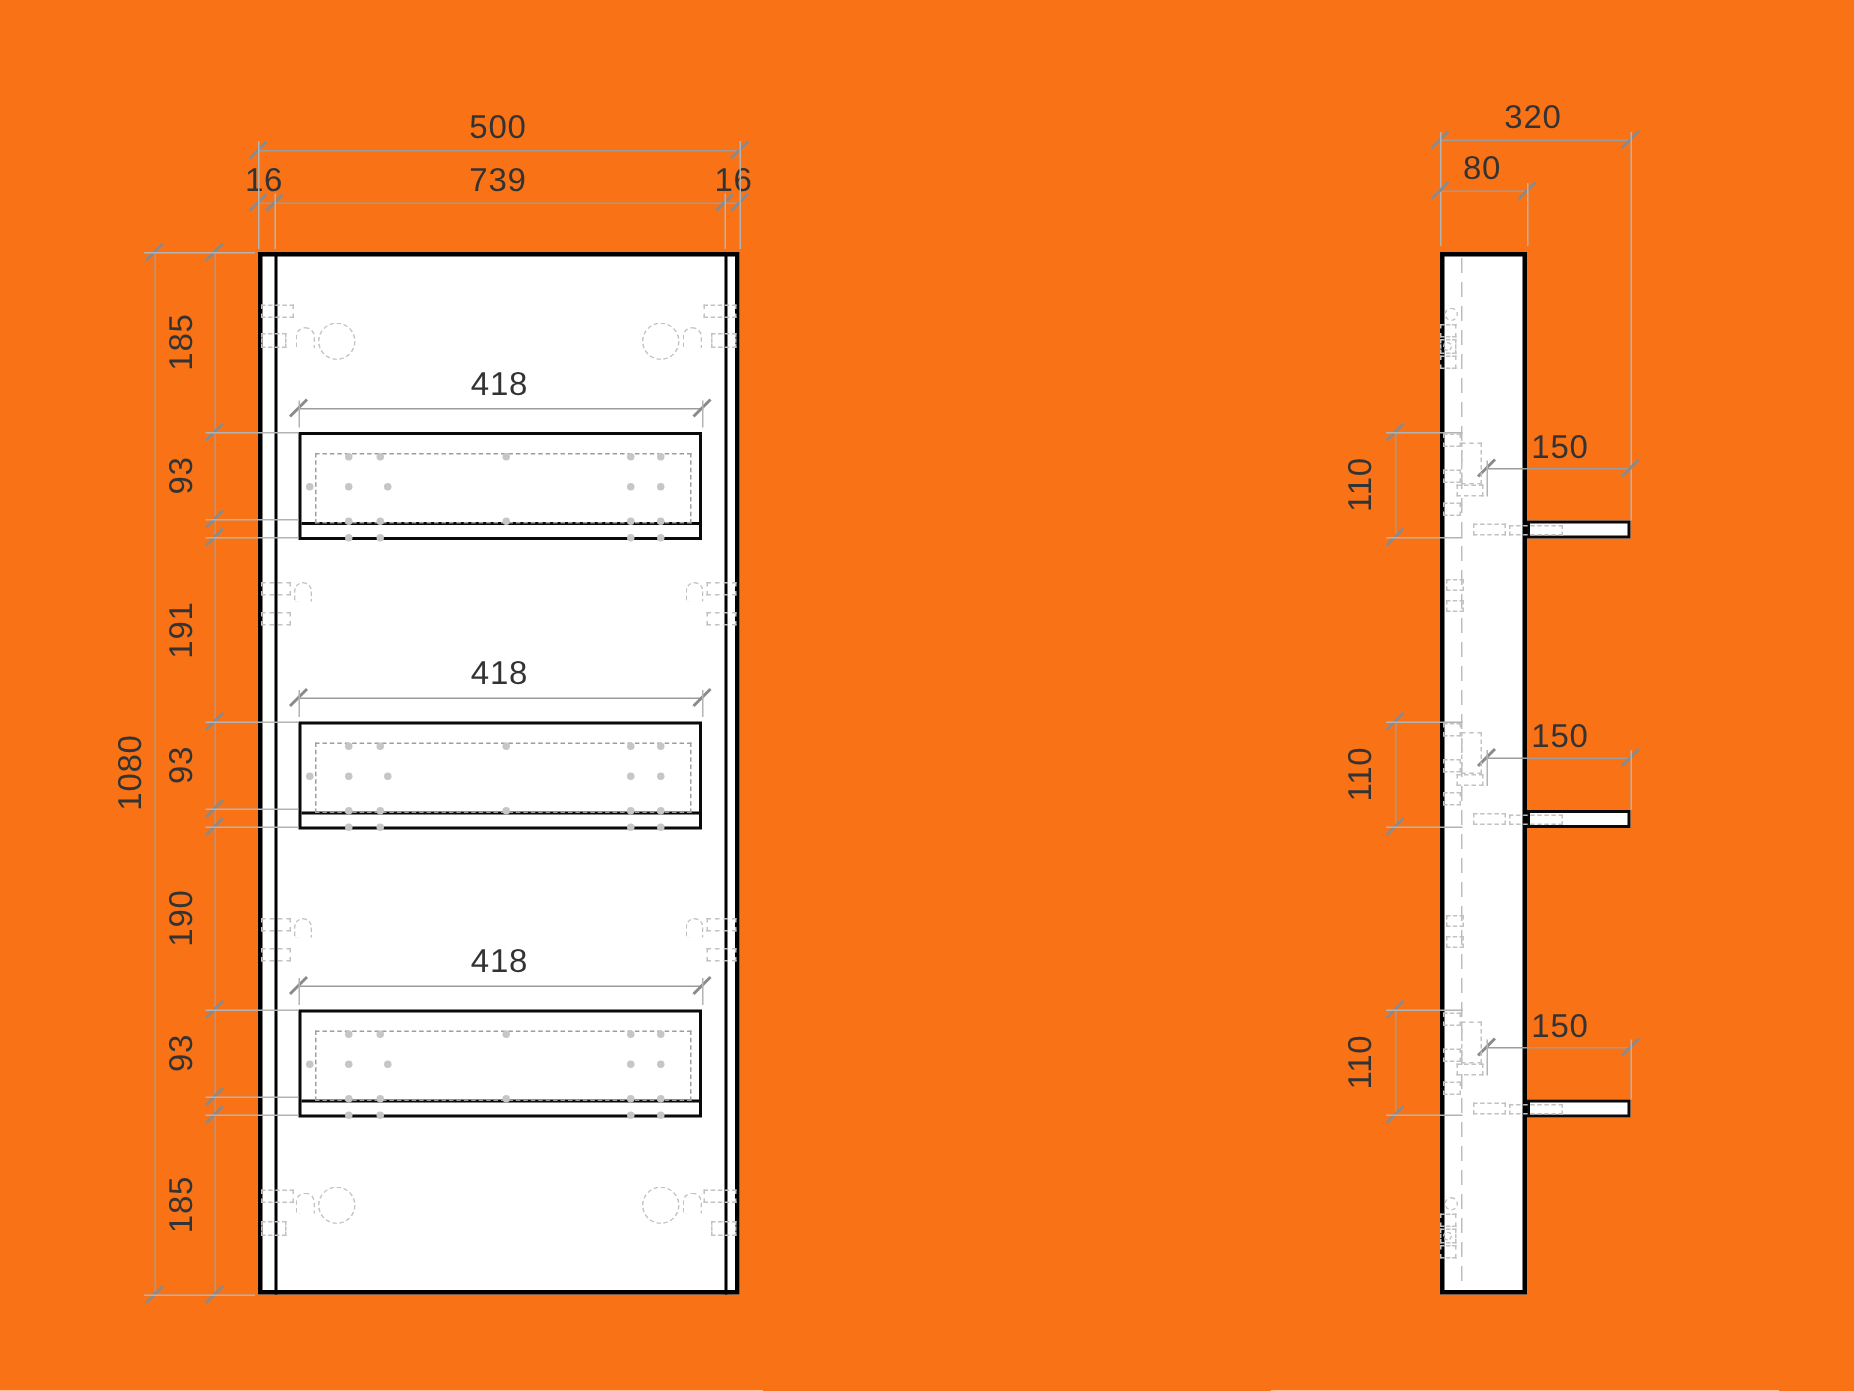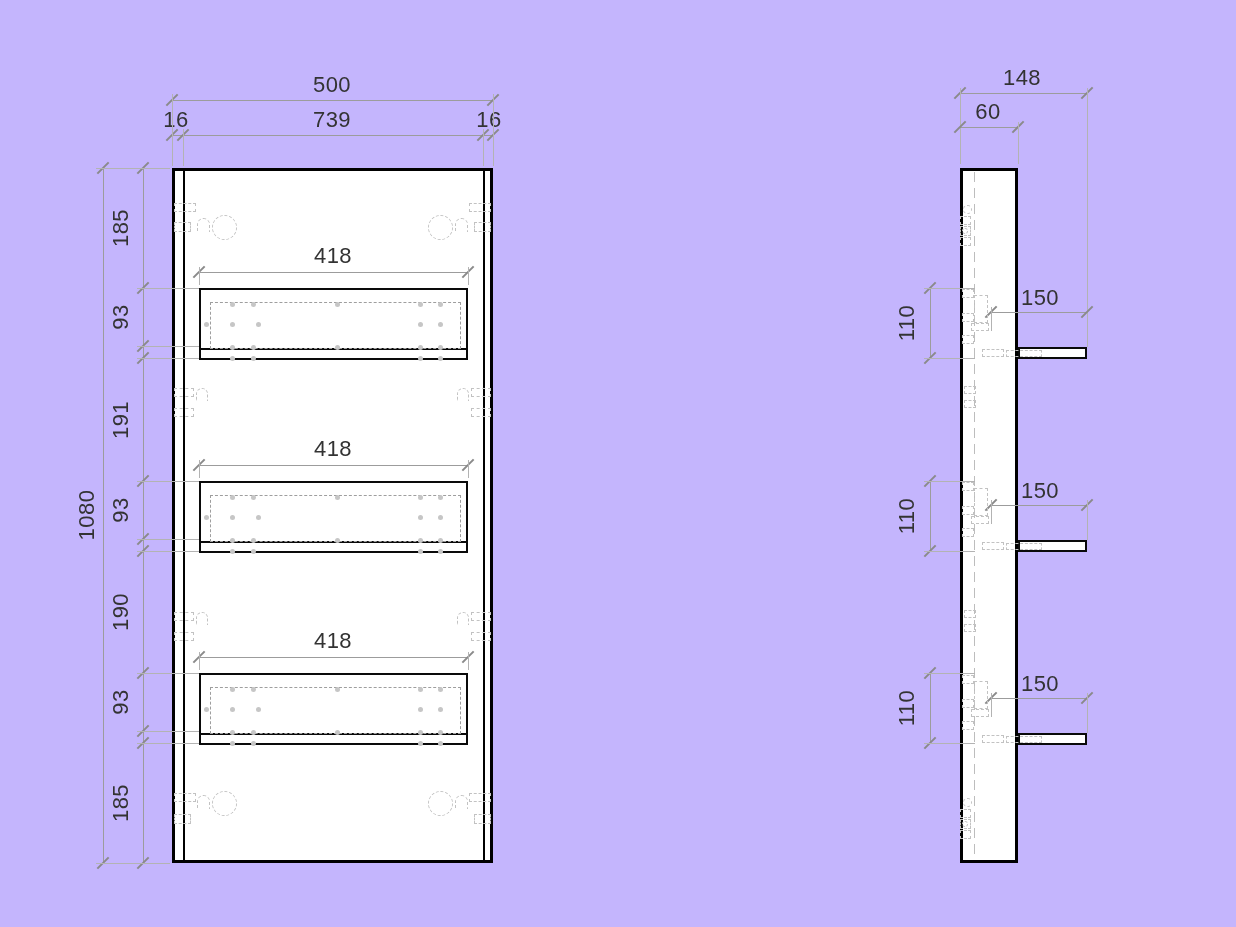--- a/index.html
+++ b/index.html
@@ -1,17 +1,17 @@
 <!DOCTYPE html>
 <html><head>
 <meta charset="utf-8">
 <style>
   html,body { margin:0; padding:0; background:#ffffff; }
   .canvas {
-    position:relative; width:1236px; height:927px; background:#c4b5fd;
+    position:relative; width:1236px; height:927px; background:#f97316;
     font-family:"Liberation Sans", sans-serif; overflow:hidden;
   }
   
   .ln   { position:absolute; background:#000; }
   .rect { position:absolute; border:3px solid #000; box-sizing:border-box; background:#fff; }
   .shelf{ position:absolute; border:2px solid #0a0a0a; box-sizing:border-box; background:#fff; }
   
   .dim  { position:absolute; background:#9c9c9c; }
   .ext  { position:absolute; background:#b3b3b3; }
   .tick { position:absolute; width:16px; height:2px; background:#8a8a8a;
@@ -183,28 +183,28 @@
     <div class="rect" style="left:960px;top:168px;width:58px;height:695px"></div>
     <div class="centerline" style="left:974px;top:172px;height:687px"></div>
 
     <div class="shelf" style="left:1018px;top:347px;width:69px;height:12px"></div>
     <div class="shelf" style="left:1018px;top:540px;width:69px;height:12px"></div>
     <div class="shelf" style="left:1018px;top:733px;width:69px;height:12px"></div>
 
     <div class="dim" style="left:960px;top:93px;width:127px;height:1px"></div>
     <div class="tick" style="left:960px;top:93px"></div>
     <div class="tick" style="left:1087px;top:93px"></div>
-    <div class="lbl" style="left:1022px;top:78px">148</div>
+    <div class="lbl" style="left:1022px;top:78px">320</div>
     <div class="ext" style="left:960px;top:88px;width:1px;height:76px"></div>
     <div class="ext" style="left:1087px;top:88px;width:1px;height:259px"></div>
 
     <div class="dim" style="left:960px;top:127px;width:58px;height:1px"></div>
     <div class="tick" style="left:960px;top:127px"></div>
     <div class="tick" style="left:1018px;top:127px"></div>
-    <div class="lbl" style="left:988px;top:112px">60</div>
+    <div class="lbl" style="left:988px;top:112px">80</div>
     <div class="ext" style="left:1018px;top:122px;width:1px;height:42px"></div>
 
     <div class="dim" style="left:991px;top:312px;width:96px;height:1px"></div>
     <div class="tick" style="left:991px;top:312px"></div>
     <div class="tick" style="left:1087px;top:312px"></div>
     <div class="ext" style="left:991px;top:307px;width:1px;height:24px"></div>
     <div class="lbl" style="left:1040px;top:298px">150</div>
 
     <div class="dim" style="left:991px;top:505px;width:96px;height:1px"></div>
     <div class="tick" style="left:991px;top:505px"></div>

